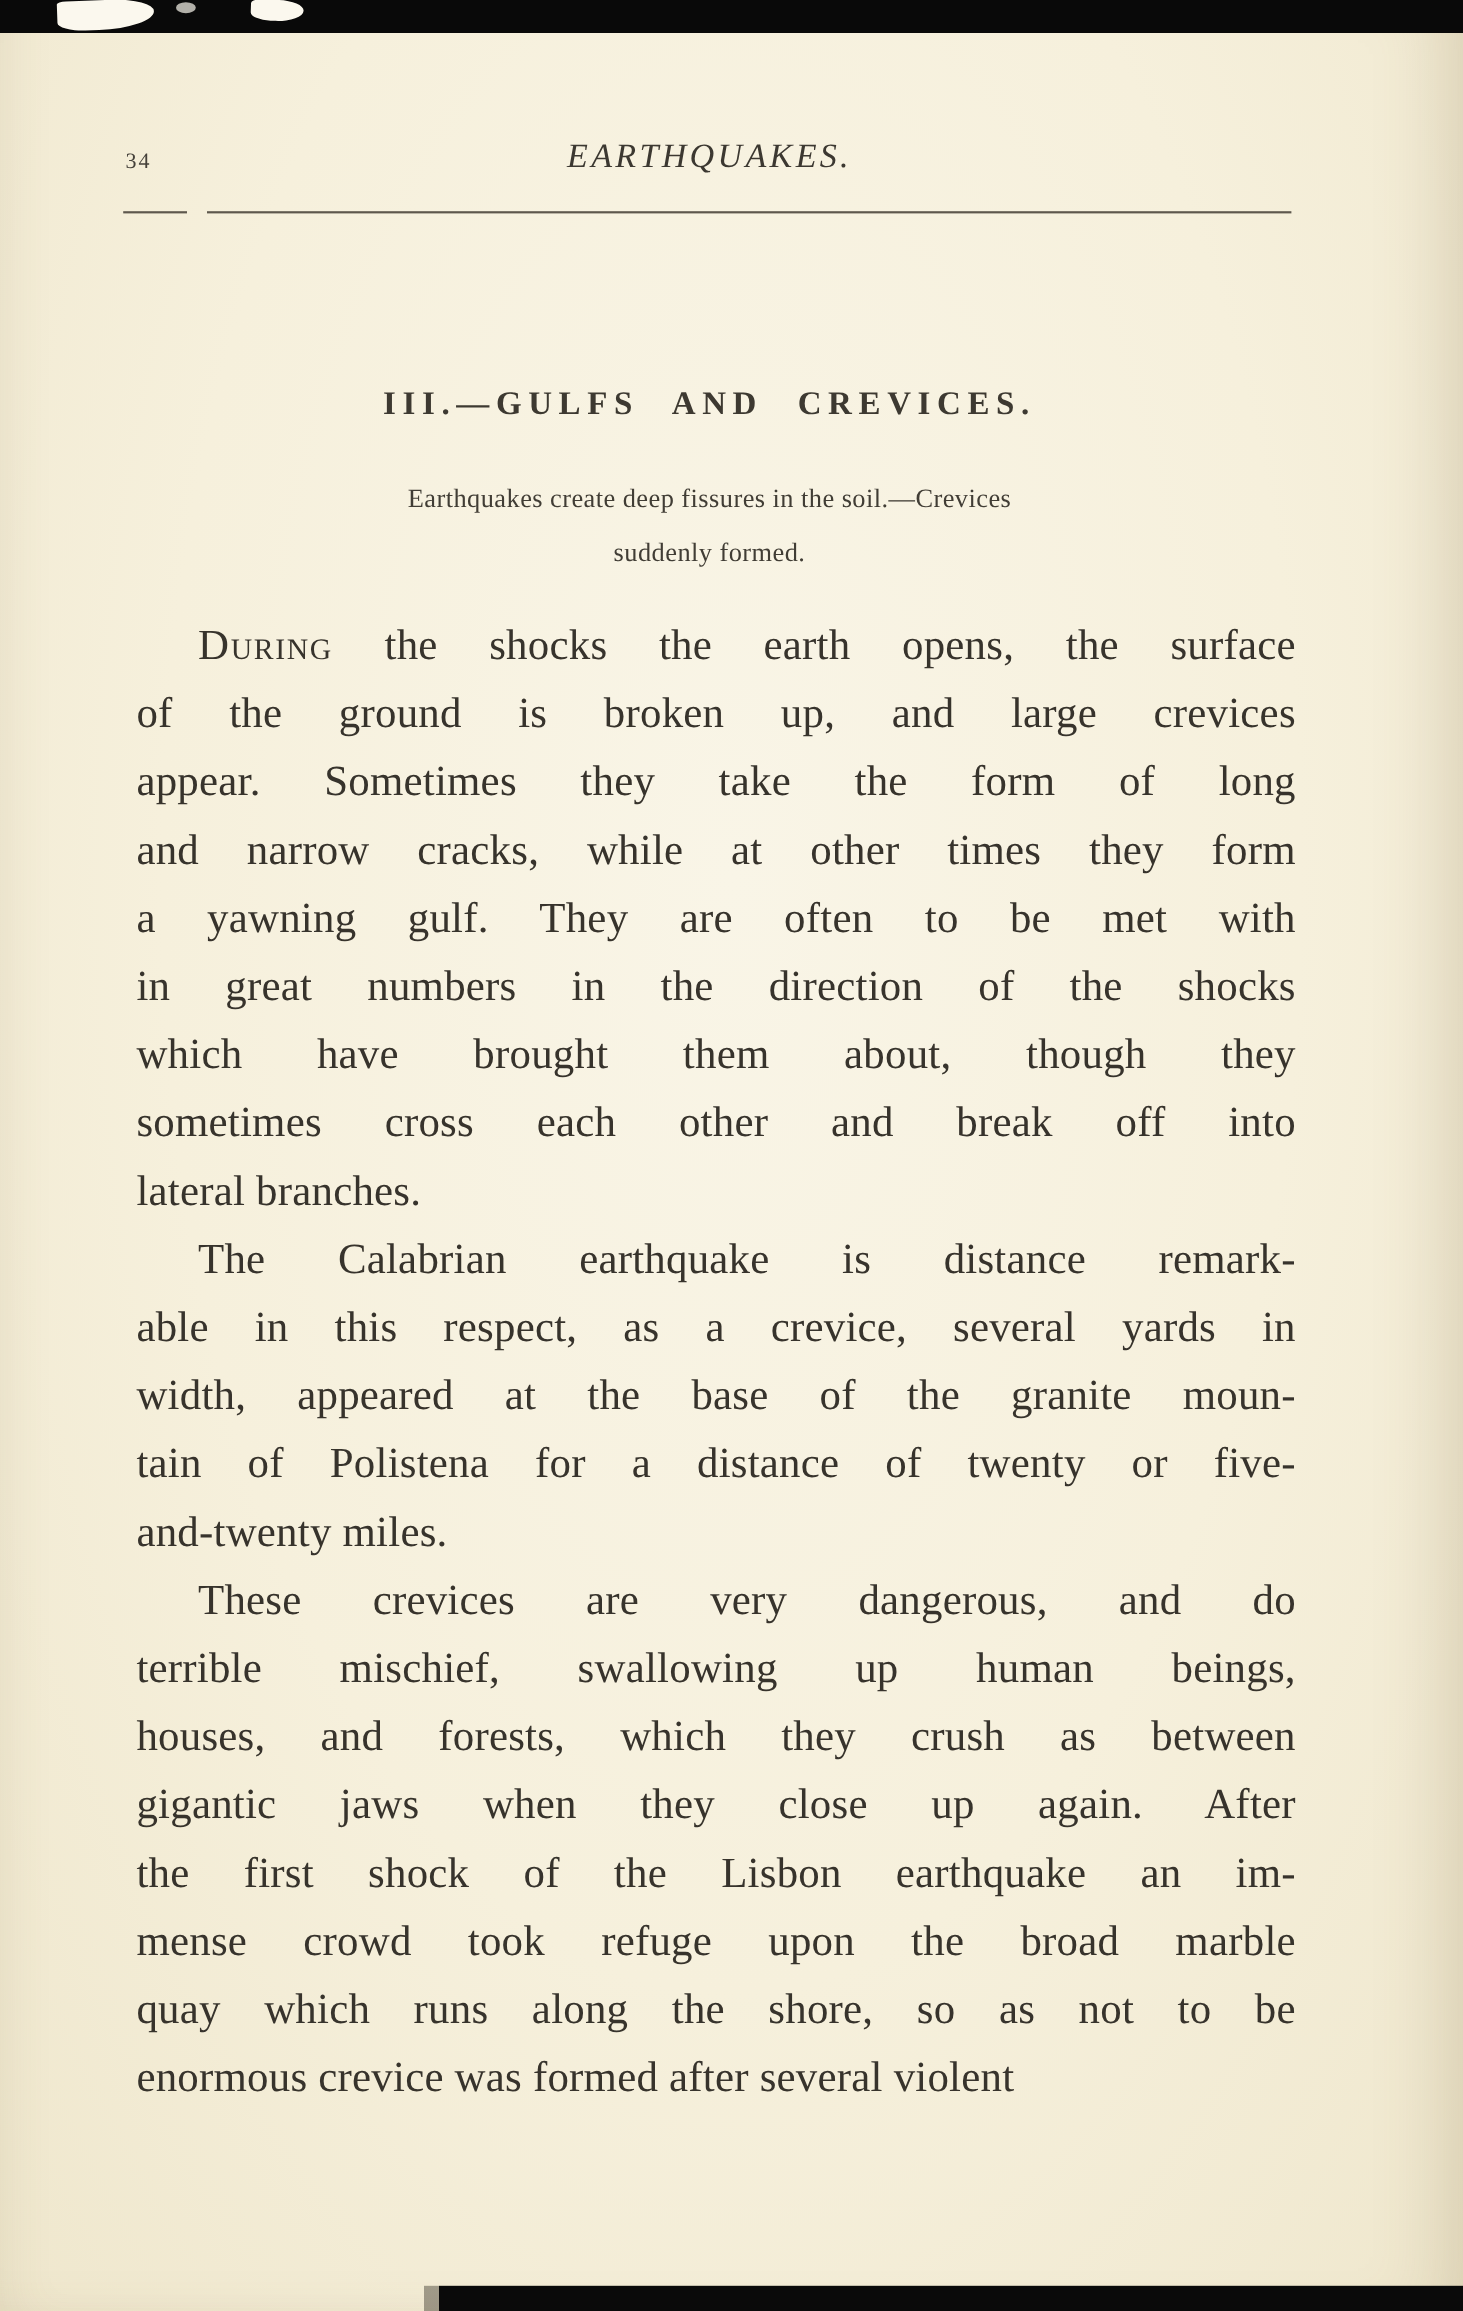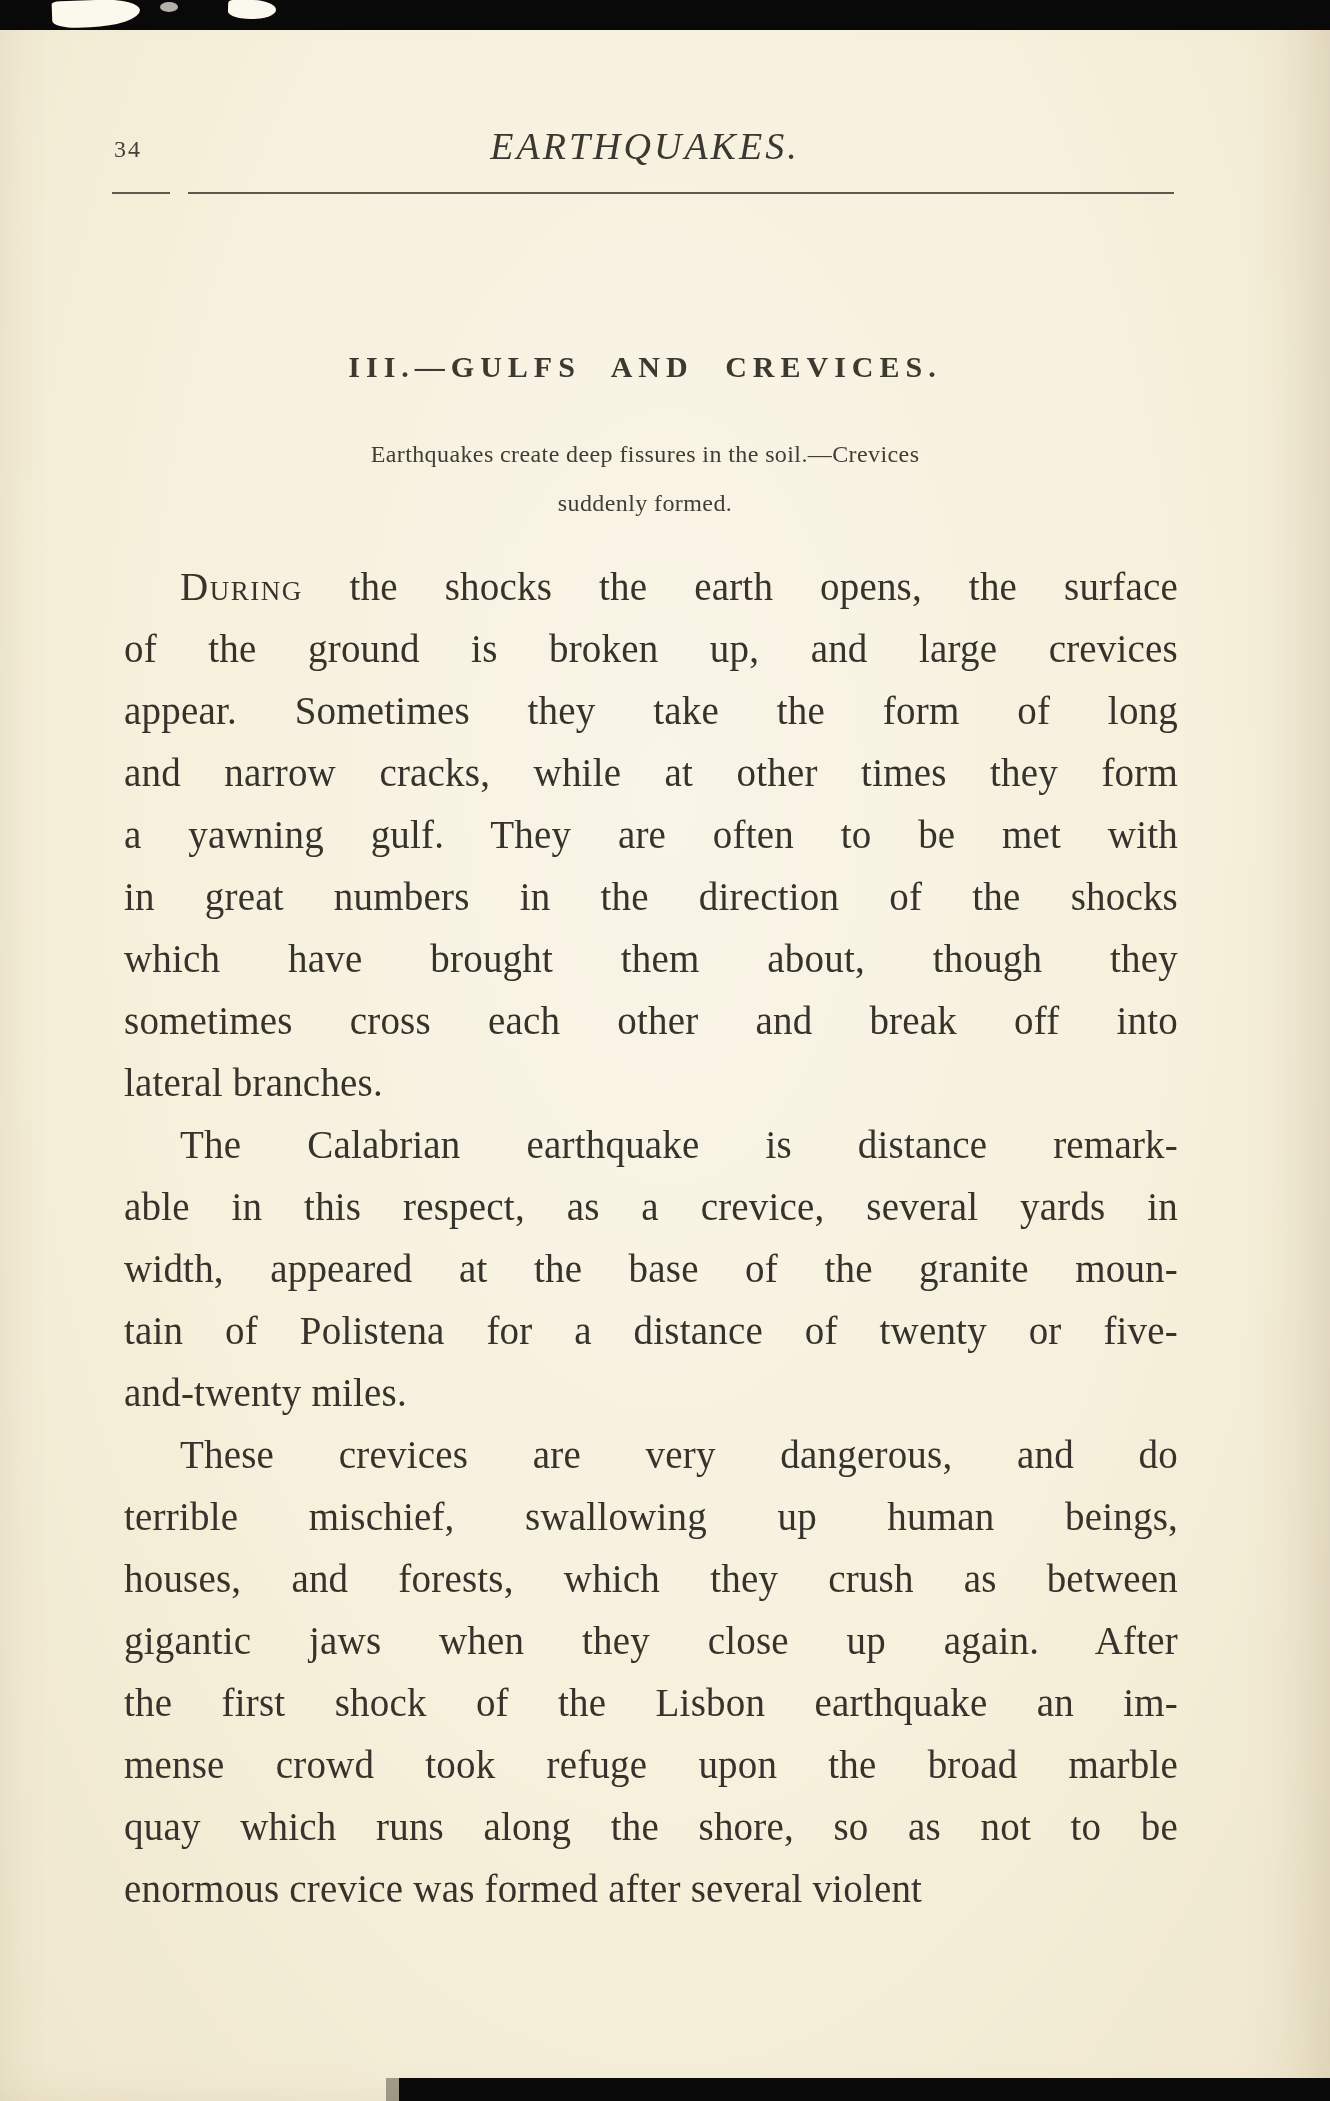--- a/index.html
+++ b/index.html
@@ -46,27 +46,27 @@
     position: absolute;
     left: 112px;
     width: 1066px;
     top: 0;
     height: 100%;
     color: var(--ink);
   }
 
   .page-number {
     position: absolute; top: 136px; left: 2px;
-    font-size: 24px; letter-spacing: 2px; color: #45413a;
+    font-size: 20px; letter-spacing: 2px; color: #45413a;
   }
   .running-title {
     position: absolute; top: 124px; left: 0; right: 0;
     text-align: center;
     font-style: italic;
-    font-size: 38px;
+    font-size: 31px;
     letter-spacing: 3px;
     color: #3c3831;
   }
   .header-rule {
     position: absolute; top: 192px; left: 0; right: 4px; height: 2px;
     background: linear-gradient(90deg,
       #5e584d 0 5.5%, rgba(0,0,0,0) 5.5% 7.2%, #5e584d 7.2% 100%);
   }
 
   .section-heading {

